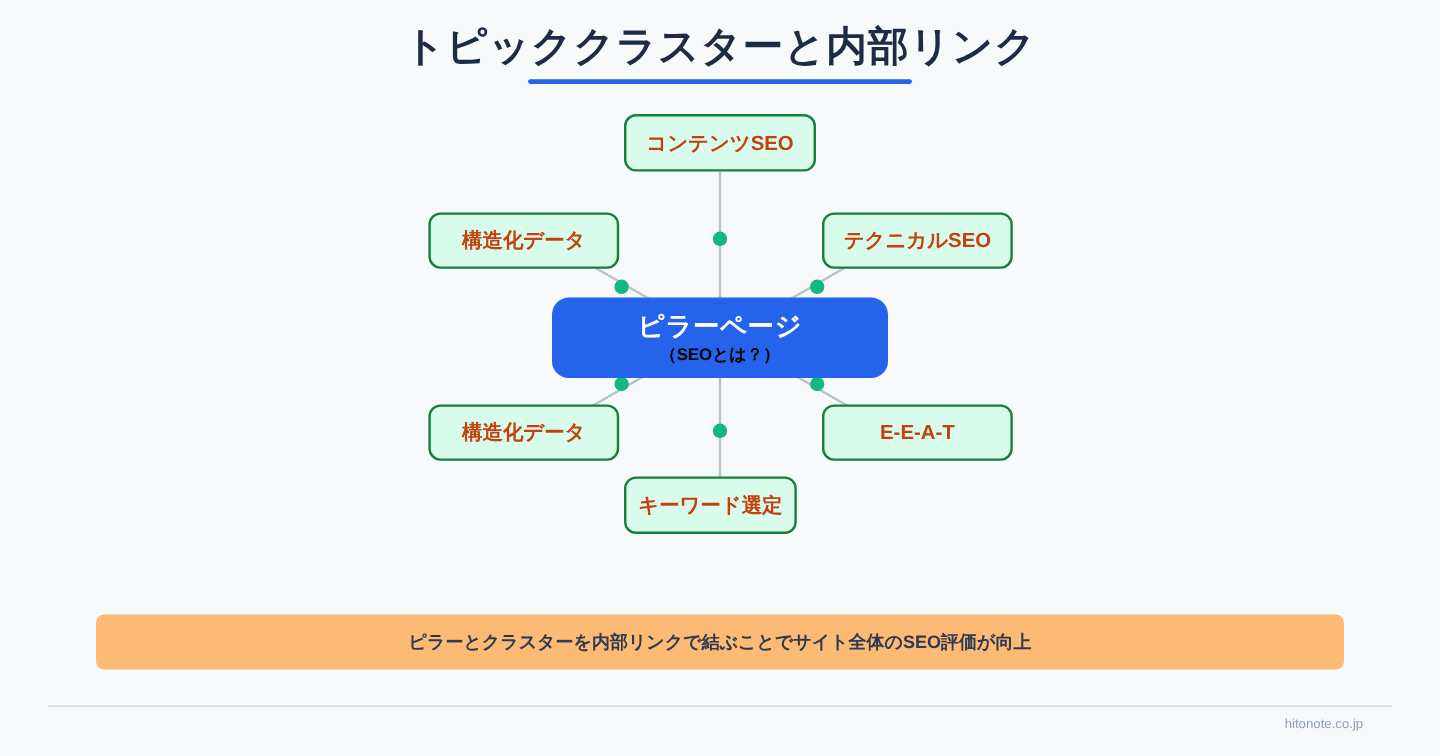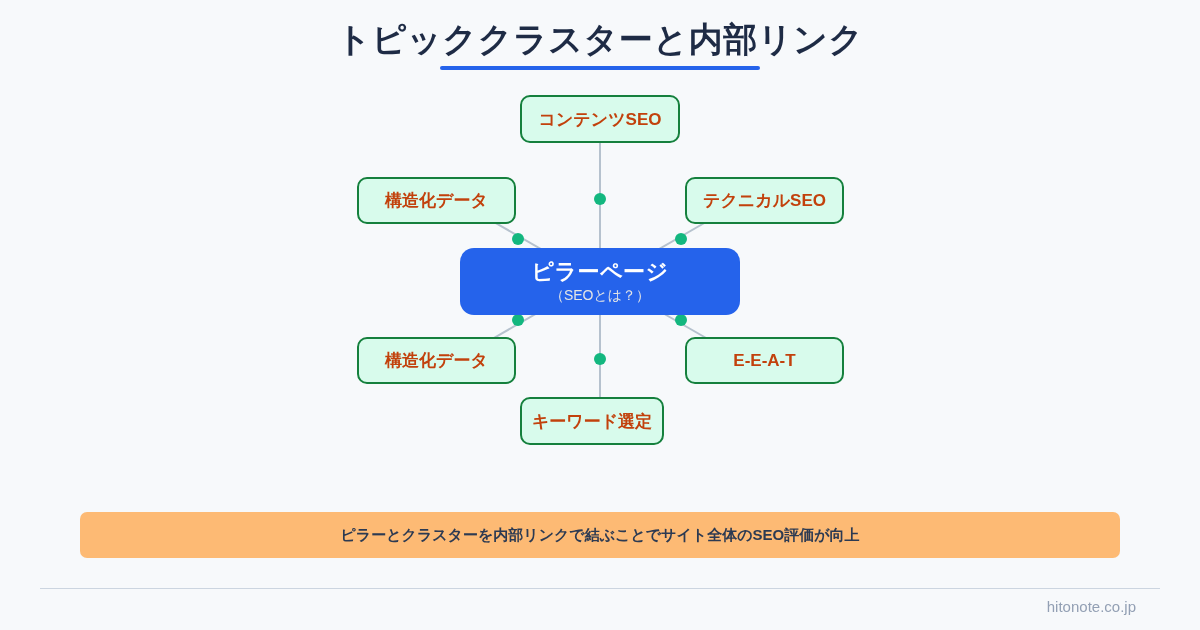--- a/index.html
+++ b/index.html
@@ -96,22 +96,22 @@
     z-index: 2;
   }
   .pillar-title {
     font-size: 22px;
     font-weight: bold;
     letter-spacing: 0.5px;
     line-height: 1.1;
   }
   .pillar-sub {
     font-size: 14px;
-    font-weight: normal;
-    color: #e5e5e5;
+    font-weight: bold;
+    color: #000000;
     margin-top: 4px;
     line-height: 1.1;
   }
 
   
   .caption {
     position: absolute;
     left: 80px;
     top: 512px;
     width: 1040px;
@@ -133,21 +133,21 @@
     left: 40px;
     top: 588px;
     width: 1120px;
     height: 1px;
     background: #ccd5e0;
   }
   .footer-text {
     position: absolute;
     right: 64px;
     top: 598px;
-    font-size: 15px;
+    font-size: 11px;
     color: #93a0b4;
     white-space: nowrap;
   }
 </style>
 </head>
 <body>
 
 <div id="canvas">
 
   <div class="title-wrap">

